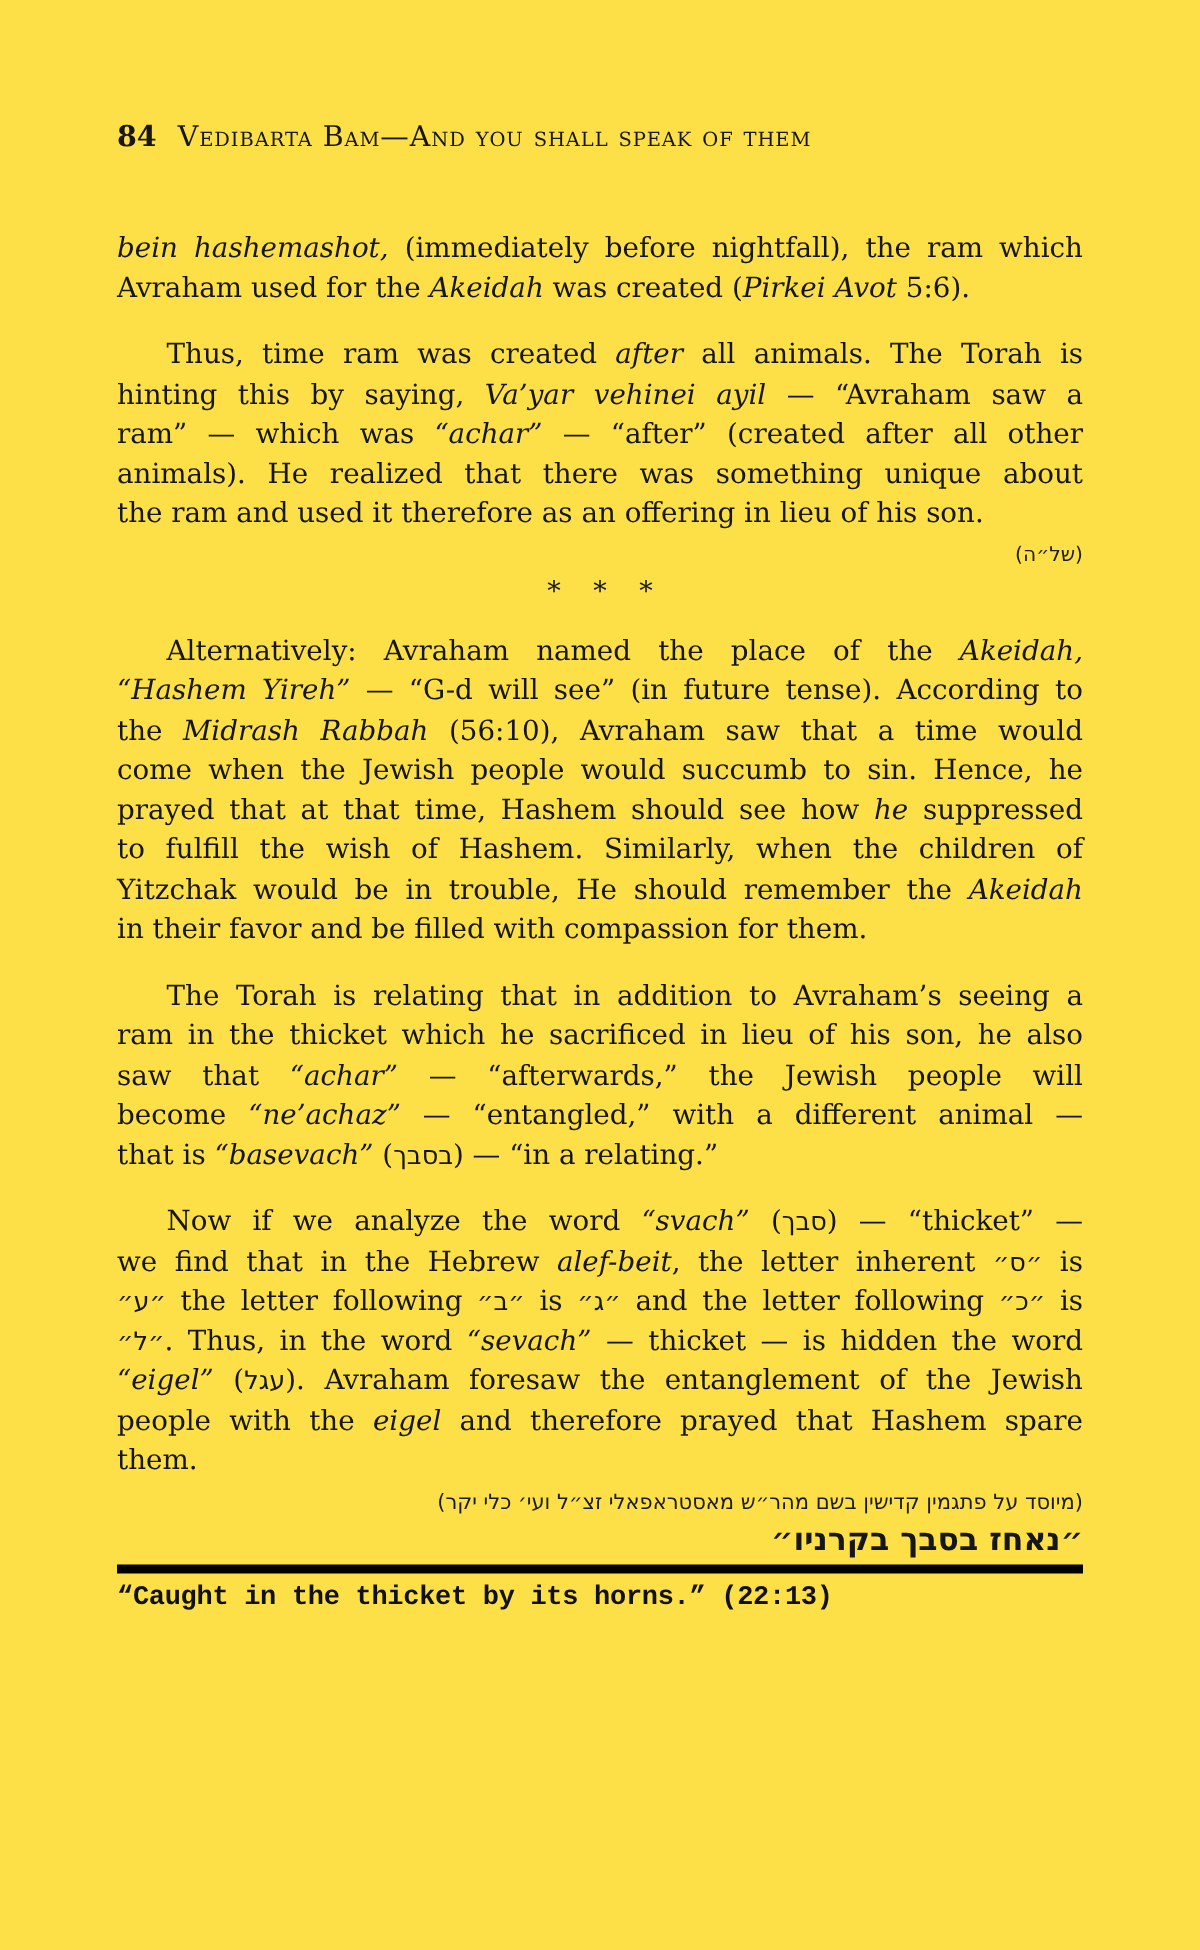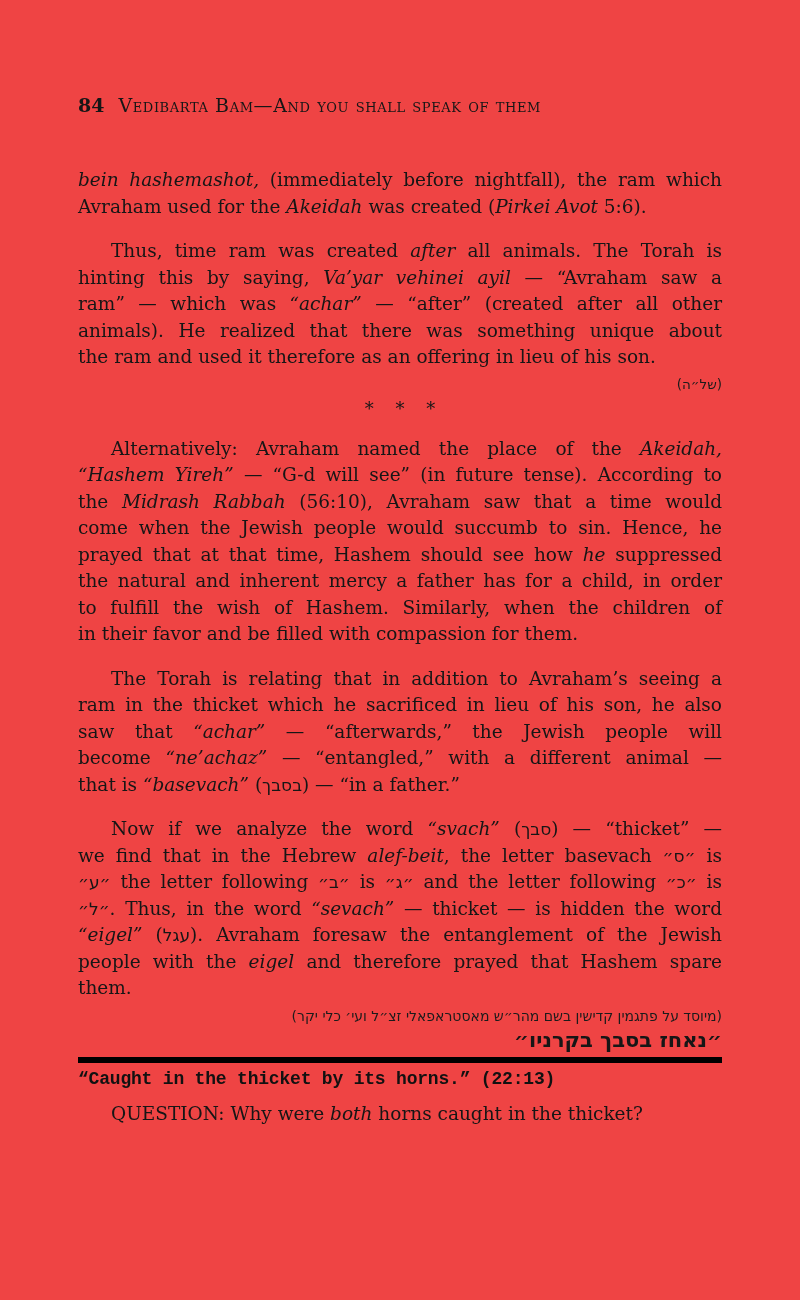--- a/index.html
+++ b/index.html
@@ -2,36 +2,36 @@
 <html><head>
 <meta charset="utf-8">
 <style>
   html, body { margin: 0; padding: 0; background: #ffffff; }
   .page {
     position: relative;
     width: 800px;
     height: 1300px;
     box-sizing: border-box;
     padding: 0 78px;
-    background: #ef4444;
+    background: #fde047;
     color: #161616;
     font-family: "DejaVu Serif", "DejaVu Sans", serif;
     overflow: hidden;
   }
   .running-header {
     padding-top: 79px;
     display: flex;
     align-items: baseline;
     gap: 14px;
     font-size: 19px;
     line-height: 24px;
     white-space: nowrap;
   }
   .pagenum { font-weight: bold; }
-  .booktitle { font-variant: small-caps; letter-spacing: 0.6px; margin-top: 14px; }
+  .booktitle { font-variant: small-caps; letter-spacing: 0.6px; }
 
   .para-slot {
     font-size: 18.5px;
     line-height: 26.5px;
     margin-bottom: 18px;
   }
   .para-slot[data-para="p1"] { margin-top: 50px; }
   .para-slot[data-para="p2"] { margin-bottom: 4px; }
   .para-slot[data-para="p5"] { margin-bottom: 4px; }
 
@@ -103,46 +103,43 @@
 
   <div class="cite cite-small" dir="rtl">(של״ה)</div>
   <div class="stars">* * *</div>
 
   <div class="para-slot" data-para="p3">
       <div class="line first"><span>Alternatively: Avraham named the place of the </span><span class="it">Akeidah,</span></div>
       <div class="line"><span class="it">“Hashem Yireh”</span><span> — “G-d will see” (in future tense). According to</span></div>
       <div class="line"><span>the </span><span class="it">Midrash Rabbah</span><span> (56:10), Avraham saw that a time would</span></div>
       <div class="line"><span>come when the Jewish people would succumb to sin. Hence, he</span></div>
       <div class="line"><span>prayed that at that time, Hashem should see how </span><span class="it">he</span><span> suppressed</span></div>
-      <div class="line"><span>the natural and inherent mercy a father has for a child, in order</span></div>
       <div class="line"><span>to fulfill the wish of Hashem. Similarly, when the children of</span></div>
+      <div class="line"><span>Yitzchak would be in trouble, He should remember the </span><span class="it">Akeidah</span></div>
       <div class="line last"><span>in their favor and be filled with compassion for them.</span></div>
     </div>
   <div class="para-slot" data-para="p4">
       <div class="line first"><span>The Torah is relating that in addition to Avraham’s seeing a</span></div>
       <div class="line"><span>ram in the thicket which he sacrificed in lieu of his son, he also</span></div>
       <div class="line"><span>saw that </span><span class="it">“achar”</span><span> — “afterwards,” the Jewish people will</span></div>
       <div class="line"><span>become </span><span class="it">“ne’achaz”</span><span> — “entangled,” with a different animal —</span></div>
-      <div class="line last"><span>that is </span><span class="it">“basevach”</span><span> (</span><span dir="rtl" class="he">בסבך</span><span>) — “in a father.”</span></div>
+      <div class="line last"><span>that is </span><span class="it">“basevach”</span><span> (</span><span dir="rtl" class="he">בסבך</span><span>) — “in a relating.”</span></div>
     </div>
   <div class="para-slot" data-para="p5">
       <div class="line first"><span>Now if we analyze the word </span><span class="it">“svach”</span><span> (</span><span dir="rtl" class="he">סבך</span><span>) — “thicket” —</span></div>
-      <div class="line"><span>we find that in the Hebrew </span><span class="it">alef-beit</span><span>, the letter basevach </span><span dir="rtl" class="he">״ס״</span><span> is</span></div>
+      <div class="line"><span>we find that in the Hebrew </span><span class="it">alef-beit</span><span>, the letter inherent </span><span dir="rtl" class="he">״ס״</span><span> is</span></div>
       <div class="line"><span dir="rtl" class="he">״ע״</span><span> the letter following </span><span dir="rtl" class="he">״ב״</span><span> is </span><span dir="rtl" class="he">״ג״</span><span> and the letter following </span><span dir="rtl" class="he">״כ״</span><span> is</span></div>
       <div class="line"><span dir="rtl" class="he">״ל״</span><span>. Thus, in the word </span><span class="it">“sevach”</span><span> — thicket — is hidden the word</span></div>
       <div class="line"><span class="it">“eigel”</span><span> (</span><span dir="rtl" class="he">עגל</span><span>). Avraham foresaw the entanglement of the Jewish</span></div>
       <div class="line"><span>people with the </span><span class="it">eigel</span><span> and therefore prayed that Hashem spare</span></div>
       <div class="line last"><span>them.</span></div>
     </div>
 
   <div class="cite cite-source" dir="rtl">(מיוסד על פתגמין קדישין בשם מהר״ש מאסטראפאלי זצ״ל ועי׳ כלי יקר)</div>
 
   <section class="section-head">
     <div class="sec-he" dir="rtl">״נאחז בסבך בקרניו״</div>
     <div class="rule"></div>
     <div class="sec-en">“Caught in the thicket by its horns.” (22:13)</div>
   </section>
 
-  <div class="para-slot question" data-para="question">
-      <div class="line last first"><span>QUESTION: Why were </span><span class="it">both</span><span> horns caught in the thicket?</span></div>
-    </div>
 
 </div>
 
 </body></html>

